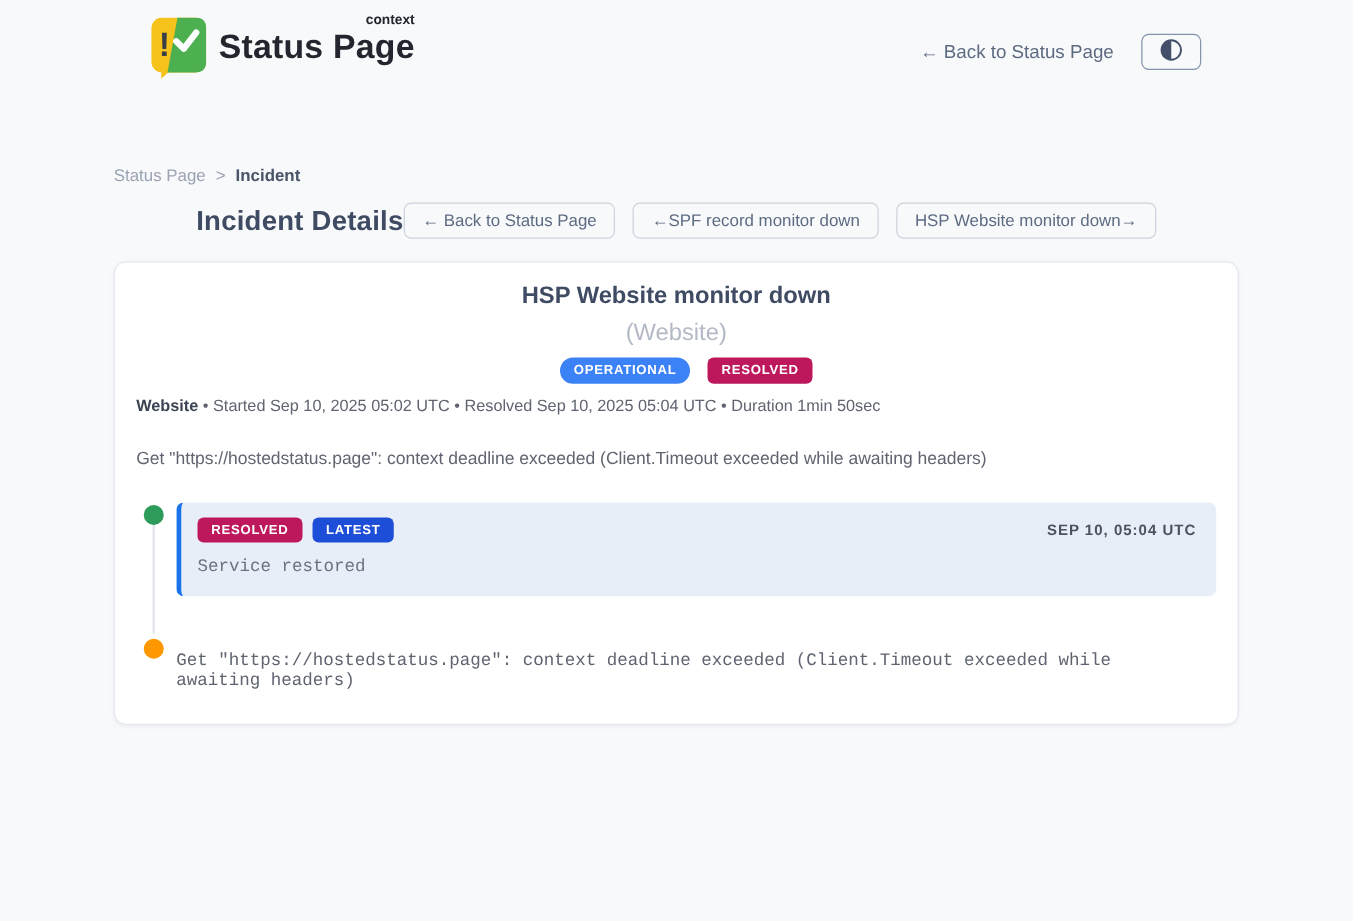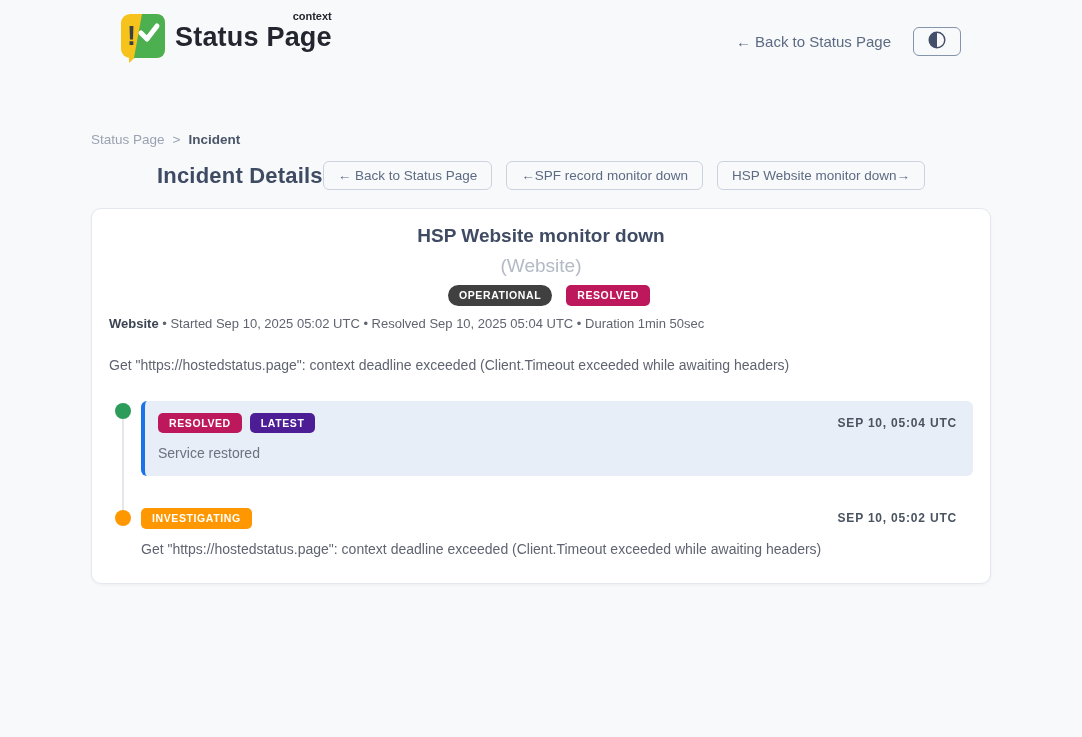--- a/index.html
+++ b/index.html
@@ -53,23 +53,23 @@
     box-shadow: 0 1px 3px rgba(20,30,60,.05);
     padding: 16px 17px 26px 17px;
   }
   .card-title-row { display: flex; align-items: center; gap: 8px; flex-direction: column; }
   .card-title { font-size: 19px; font-weight: bold; color: #3e4b63; }
   .card-scope { font-size: 19px; color: #b3bac6; font-weight: normal; }
   .badge {
     display: inline-block; color: #fff; font-size: 10.5px; font-weight: bold;
     letter-spacing: .6px; padding: 5px 11px; border-radius: 5px; line-height: 1;
   }
-  .badge-pill { border-radius: 999px; background: #404040; margin-left: 12px; }
+  .badge-pill { border-radius: 999px; background: #3b82f6; margin-left: 12px; }
   .badge-green { background: #be185d; }
-  .badge-blue { background: #4c1d95; }
+  .badge-blue { background: #1d4ed8; }
   .badge-orange { background: #ff9800; }
   .title-badges { margin-left: 4px; display: flex; gap: 14px; align-items: center; }
   .card-meta { margin-top: 10px; font-size: 13px; color: #5f6470; }
   .card-meta b { color: #3c4453; }
   .card-desc { margin-top: 26px; font-size: 14px; color: #5f6470; }
   
   .timeline { position: relative; margin-top: 28px; }
   .timeline-line {
     position: absolute; left: 13px; top: 18px; bottom: 46px;
     width: 2px; background: #e3e6ea;
@@ -85,21 +85,21 @@
   .t-dot-orange { background: #ff9800; margin-top: 4px; }
   .t-body { flex: 1; margin-left: 10px; }
   .t-body.highlight {
     background: #e8eef7; border-left: 4px solid #1a73e8;
     border-radius: 6px; padding: 12px 16px 15px 13px;
   }
   .t-body.plain { padding: 2px 16px 0 0; }
   .t-head { display: flex; align-items: center; justify-content: space-between; }
   .t-badges { display: flex; gap: 8px; }
   .t-time { font-size: 12px; font-weight: bold; color: #4a5360; letter-spacing: .8px; }
-  .t-msg { margin-top: 12px; font-size: 14px; color: #6b7280; }
+  .t-msg { margin-top: 12px; font-size: 14px; color: #6b7280; font-family: Liberation Mono, monospace; }
   .t-body.plain .t-msg { margin-top: 12px; color: #5f6470; }
   
   .footer { margin-top: auto; padding-bottom: 22px; text-align: center; }
   .powered { display: inline-flex; align-items: center; gap: 20px; font-size: 15px; color: #6b7280; cursor: pointer; }
   .spacer-card-footer { height: 178px; }
 </style>
 </head>
 <body>
 
 <header class="header">
@@ -185,26 +185,20 @@
             </span>
             <span class="t-time">SEP 10, 05:04 UTC</span>
           </div>
           <p class="t-msg">Service restored</p>
         </div>
       </div>
 
       <div class="t-row">
         <span class="t-dot t-dot-orange"></span>
         <div class="t-body plain">
-          <div class="t-head">
-            <span class="t-badges">
-              <span class="badge badge-orange">INVESTIGATING</span>
-            </span>
-            <span class="t-time">SEP 10, 05:02 UTC</span>
-          </div>
           <p class="t-msg">Get "https://hostedstatus.page": context deadline exceeded (Client.Timeout exceeded while awaiting headers)</p>
         </div>
       </div>
     </div>
   </section>
   <div class="spacer-card-footer"></div>
 </main>
 
 <footer class="footer">
   <div class="powered">

